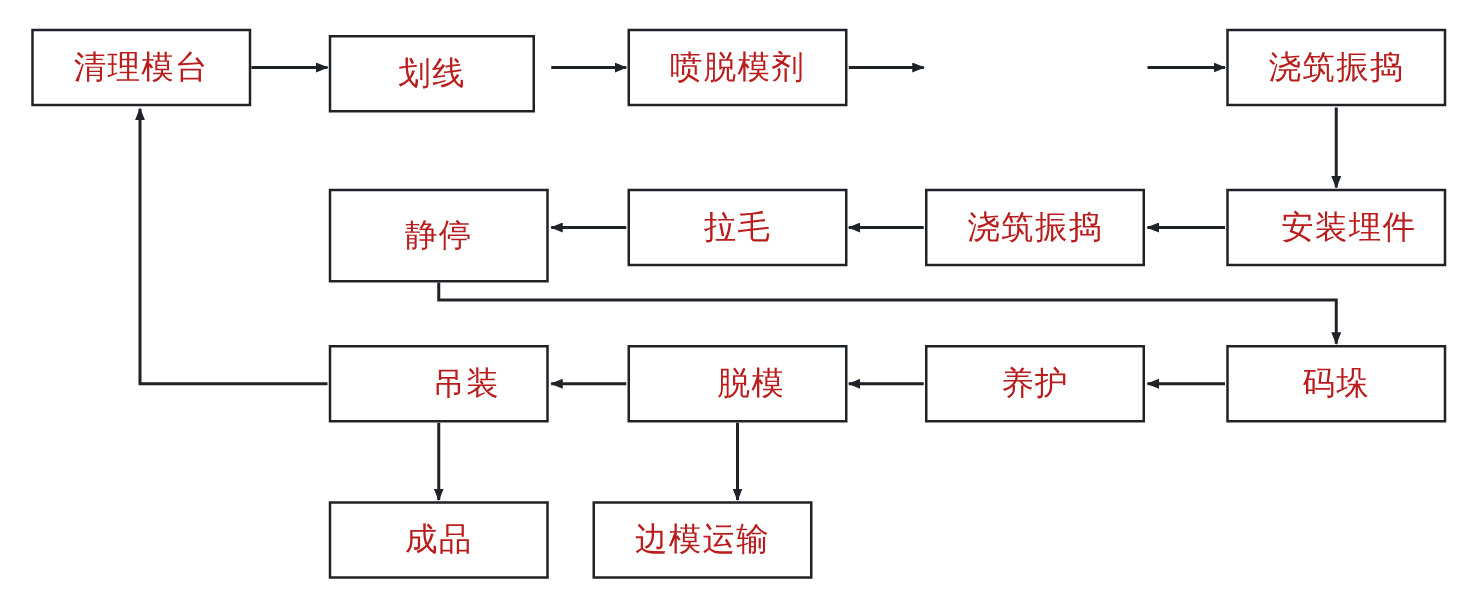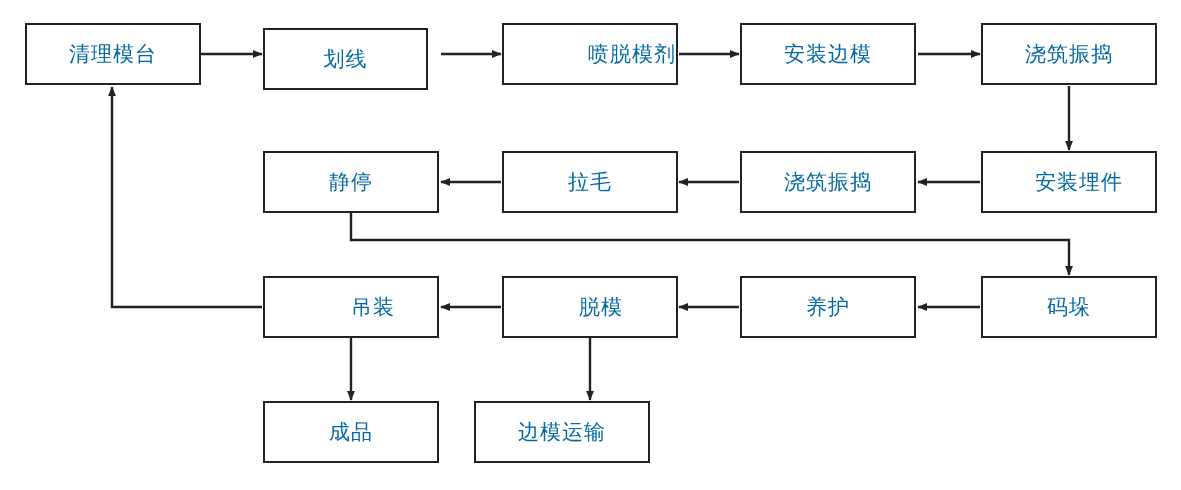--- a/index.html
+++ b/index.html
@@ -26,22 +26,22 @@
     height: 490px;
   }
   .node {
     position: absolute;
     box-sizing: border-box;
     border: 2.2px solid #1f2226;
     background: #ffffff;
     display: flex;
     align-items: center;
     justify-content: center;
-    color: #0369a1;
-    font-size: 21px;
+    color: #b91c1c;
+    font-size: 26px;
     letter-spacing: 1px;
     line-height: 1;
     white-space: nowrap;
     user-select: none;
   }
   .node-label {
     display: block;
     transform: translateY(-1px);
   }
 </style>
@@ -83,45 +83,42 @@
   </svg>
 
   <div class="node" style="left:25px;  top:23px;  width:176px; height:62px;">
     <span class="node-label">清理模台</span>
   </div>
 
   <div class="node" style="left:263px; top:28px;  width:165px; height:62px;">
     <span class="node-label">划线</span>
   </div>
 
-  <div class="node" style="left:502px; top:23px;  width:176px; height:62px;justify-content:flex-end;">
+  <div class="node" style="left:502px; top:23px;  width:176px; height:62px;">
     <span class="node-label">喷脱模剂</span>
   </div>
 
-  <div class="node" style="left:740px; top:23px;  width:176px; height:62px;">
-    <span class="node-label">安装边模</span>
-  </div>
 
   <div class="node" style="left:981px; top:23px;  width:176px; height:62px;">
     <span class="node-label">浇筑振捣</span>
   </div>
 
   <div class="node" style="left:981px; top:151px; width:176px; height:62px;padding-left:20px;">
     <span class="node-label">安装埋件</span>
   </div>
 
   <div class="node" style="left:740px; top:151px; width:176px; height:62px;">
     <span class="node-label">浇筑振捣</span>
   </div>
 
   <div class="node" style="left:502px; top:151px; width:176px; height:62px;">
     <span class="node-label">拉毛</span>
   </div>
 
-  <div class="node" style="left:263px; top:151px; width:176px; height:62px;">
+  <div class="node" style="left:263px; top:151px; width:176px; height:75px;">
     <span class="node-label">静停</span>
   </div>
 
   <div class="node" style="left:981px; top:276px; width:176px; height:62px;">
     <span class="node-label">码垛</span>
   </div>
 
   <div class="node" style="left:740px; top:276px; width:176px; height:62px;">
     <span class="node-label">养护</span>
   </div>

